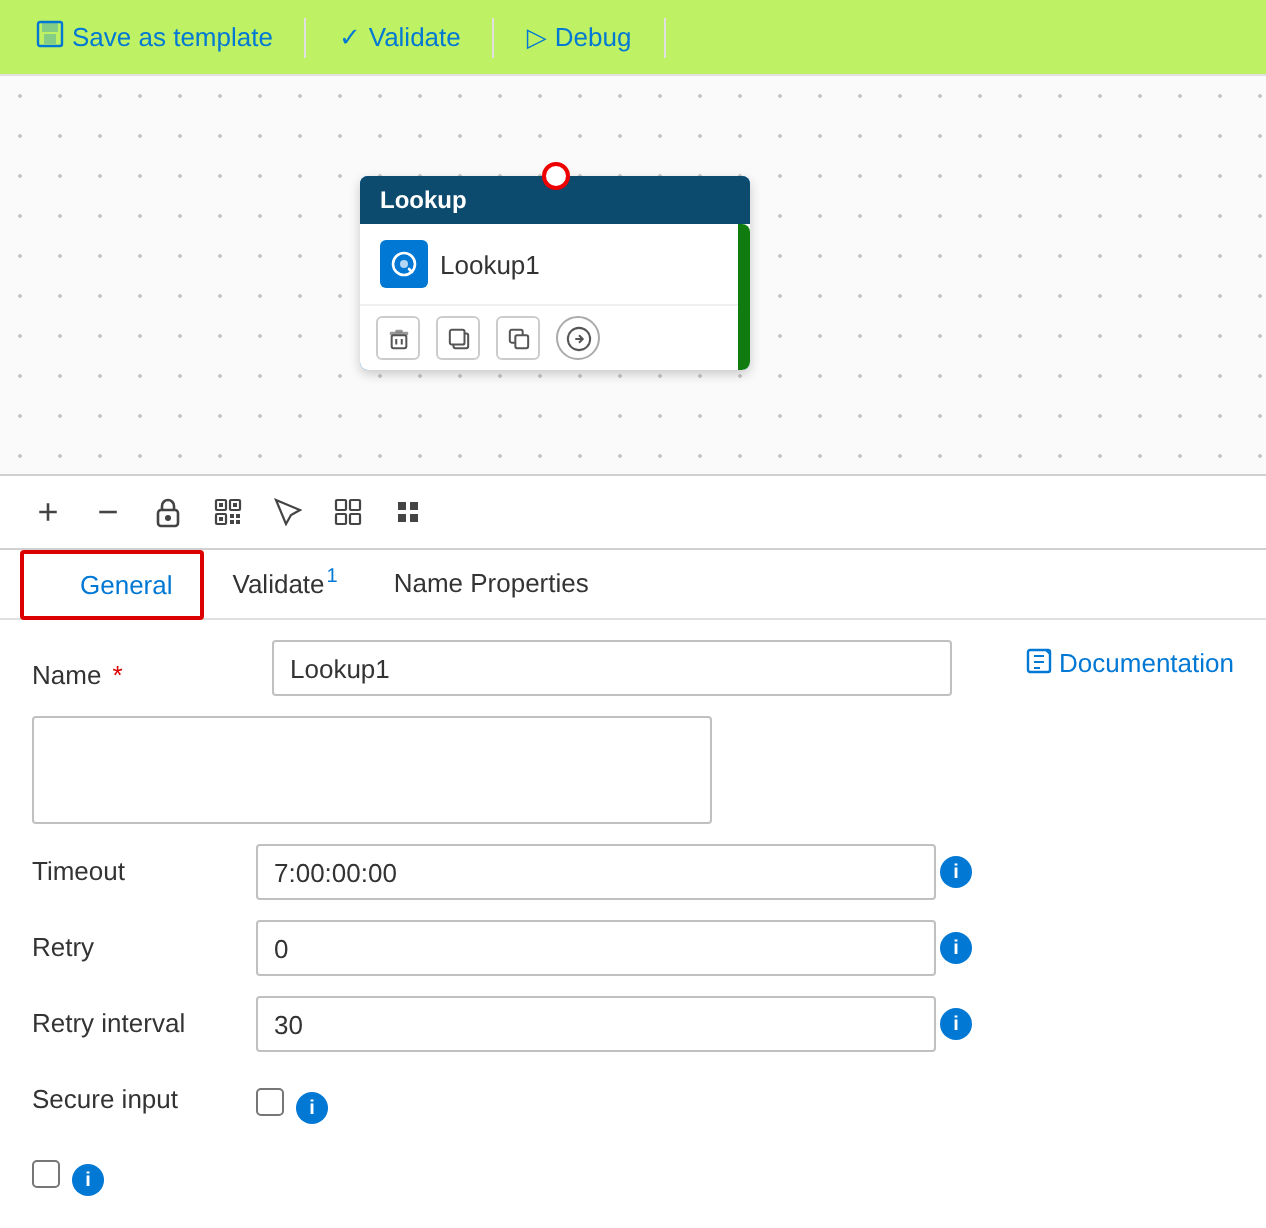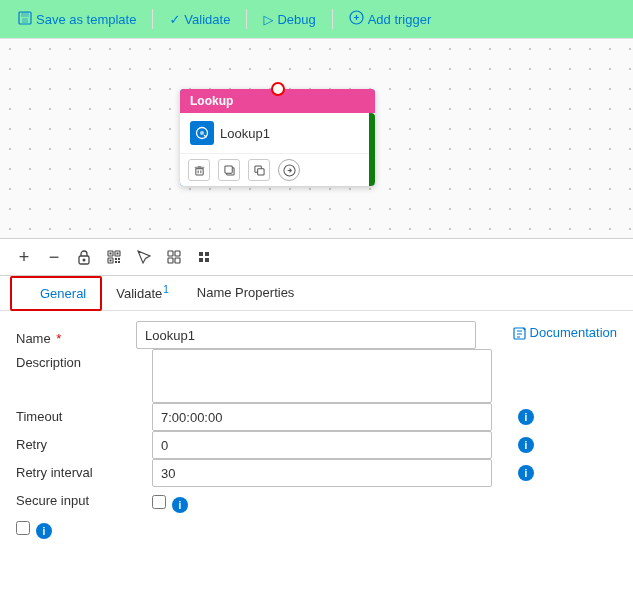--- a/index.html
+++ b/index.html
@@ -2,21 +2,21 @@
 <html><head>
   <meta charset="utf-8">
   <style>
     * { box-sizing: border-box; margin: 0; padding: 0; }
     body { font-family: 'Segoe UI', Arial, sans-serif; font-size: 13px; background: #fff; width: 633px; height: 614px; overflow: hidden; }
 
     
     .toolbar {
       display: flex; align-items: center; gap: 4px;
       padding: 6px 10px; border-bottom: 1px solid #e0e0e0;
-      background: #86efac;
+      background: #bef264;
     }
     .toolbar-btn {
       display: flex; align-items: center; gap: 4px;
       padding: 4px 8px; border: none; background: none;
       color: #0078d4; cursor: pointer; font-size: 13px;
       border-radius: 2px;
     }
     .toolbar-btn .icon { font-size: 14px; }
     .toolbar-sep { width: 1px; height: 20px; background: #e0e0e0; margin: 0 4px; }
 
@@ -43,21 +43,21 @@
       border-radius: 50%; background: white;
       position: absolute; top: -7px; left: 50%; transform: translateX(-50%);
       z-index: 10;
     }
     .node {
       background: #0078d4; border-radius: 4px;
       width: 195px; overflow: hidden;
       box-shadow: 0 2px 6px rgba(0,0,0,0.2);
     }
     .node-header {
-      background: #ec4899; color: white;
+      background: #0c4a6e; color: white;
       padding: 5px 10px; font-size: 12px; font-weight: 600;
     }
     .node-body {
       background: white; padding: 8px 10px;
       display: flex; align-items: center; gap: 6px;
     }
     .node-icon {
       width: 24px; height: 24px; background: #0078d4;
       border-radius: 3px; display: flex; align-items: center; justify-content: center;
       color: white; font-size: 11px;
@@ -118,22 +118,22 @@
       padding-left: 28px;
     }
     .tab .badge {
       font-size: 10px; color: #0078d4;
       vertical-align: super; margin-left: 1px;
     }
 
     
     .form { padding: 10px 16px; }
     .form-row {
-      display: flex; align-items: flex-start; 
-      gap: 26px;
+      display: flex; align-items: flex-start; margin-bottom: 10px;
+      gap: 2px;
     }
     .form-label {
       width: 110px; font-size: 13px; color: #333;
       padding-top: 6px; flex-shrink: 0;
     }
     .form-label .required { color: #d00; margin-left: 2px; }
     .form-input {
       flex: 1; height: 28px; border: 1px solid #c0c0c0;
       border-radius: 2px; padding: 0 8px; font-size: 13px;
       color: #333; background: white;
@@ -153,21 +153,21 @@
       flex-shrink: 0; margin-top: 6px;
     }
     .checkbox-area {
       display: flex; align-items: center; gap: 6px;
       padding-top: 4px;
     }
     .form-checkbox {
       width: 14px; height: 14px; cursor: pointer;
     }
     .doc-link {
-      display: flex; align-items: flex-end; gap: 4px;
+      display: flex; align-items: flex-start; gap: 4px;
       color: #0078d4; font-size: 13px; cursor: pointer;
       text-decoration: none; padding-top: 4px;
       white-space: nowrap;
     }
   </style>
 </head>
 <body>
 
 <div class="toolbar">
   <button class="toolbar-btn">
@@ -184,29 +184,20 @@
   <button class="toolbar-btn">
     <span style="color:#0078d4">✓</span>
     <span>Validate</span>
   </button>
   <div class="toolbar-sep"></div>
   <button class="toolbar-btn">
     <span style="color:#0078d4">▷</span>
     <span>Debug</span>
   </button>
   <div class="toolbar-sep"></div>
-  <button class="toolbar-btn">
-    <span>
-      <svg width="15" height="15" viewBox="0 0 15 15" fill="none">
-        <circle cx="7.5" cy="7.5" r="6.5" stroke="#0078d4" stroke-width="1.2"></circle>
-        <path d="M5 7.5h5M7.5 5v5" stroke="#0078d4" stroke-width="1.2"></path>
-      </svg>
-    </span>
-    <span>Add trigger</span>
-  </button>
 </div>
 
 <div class="canvas">
   <div class="canvas-inner"></div>
   <div class="node-container">
     <div class="node-circle"></div>
     <div class="node">
       <div class="node-header">
         <span>Lookup</span>
       </div>
@@ -329,23 +320,20 @@
         <svg width="13" height="13" viewBox="0 0 13 13" fill="none">
             <rect x="1" y="1" width="11" height="11" rx="1" stroke="#0078d4" stroke-width="1.2"></rect>
             <path d="M4 4h5M4 7h5M4 10h3" stroke="#0078d4" stroke-width="1.1"></path>
             <path d="M10 1l2 2" stroke="#0078d4" stroke-width="1.1"></path>
           </svg>
         <span>Documentation</span>
       </a>
     </div>
 
     <div class="form-row">
-      <label class="form-label">
-        <span>Description</span>
-      </label>
       <textarea class="form-textarea" style=""></textarea>
     </div>
 
     <div class="form-row">
       <label class="form-label">
         <span>Timeout</span>
       </label>
       <input type="text" class="form-input" value="7:00:00:00" style="">
       <div class="info-icon">
         <span>i</span>

